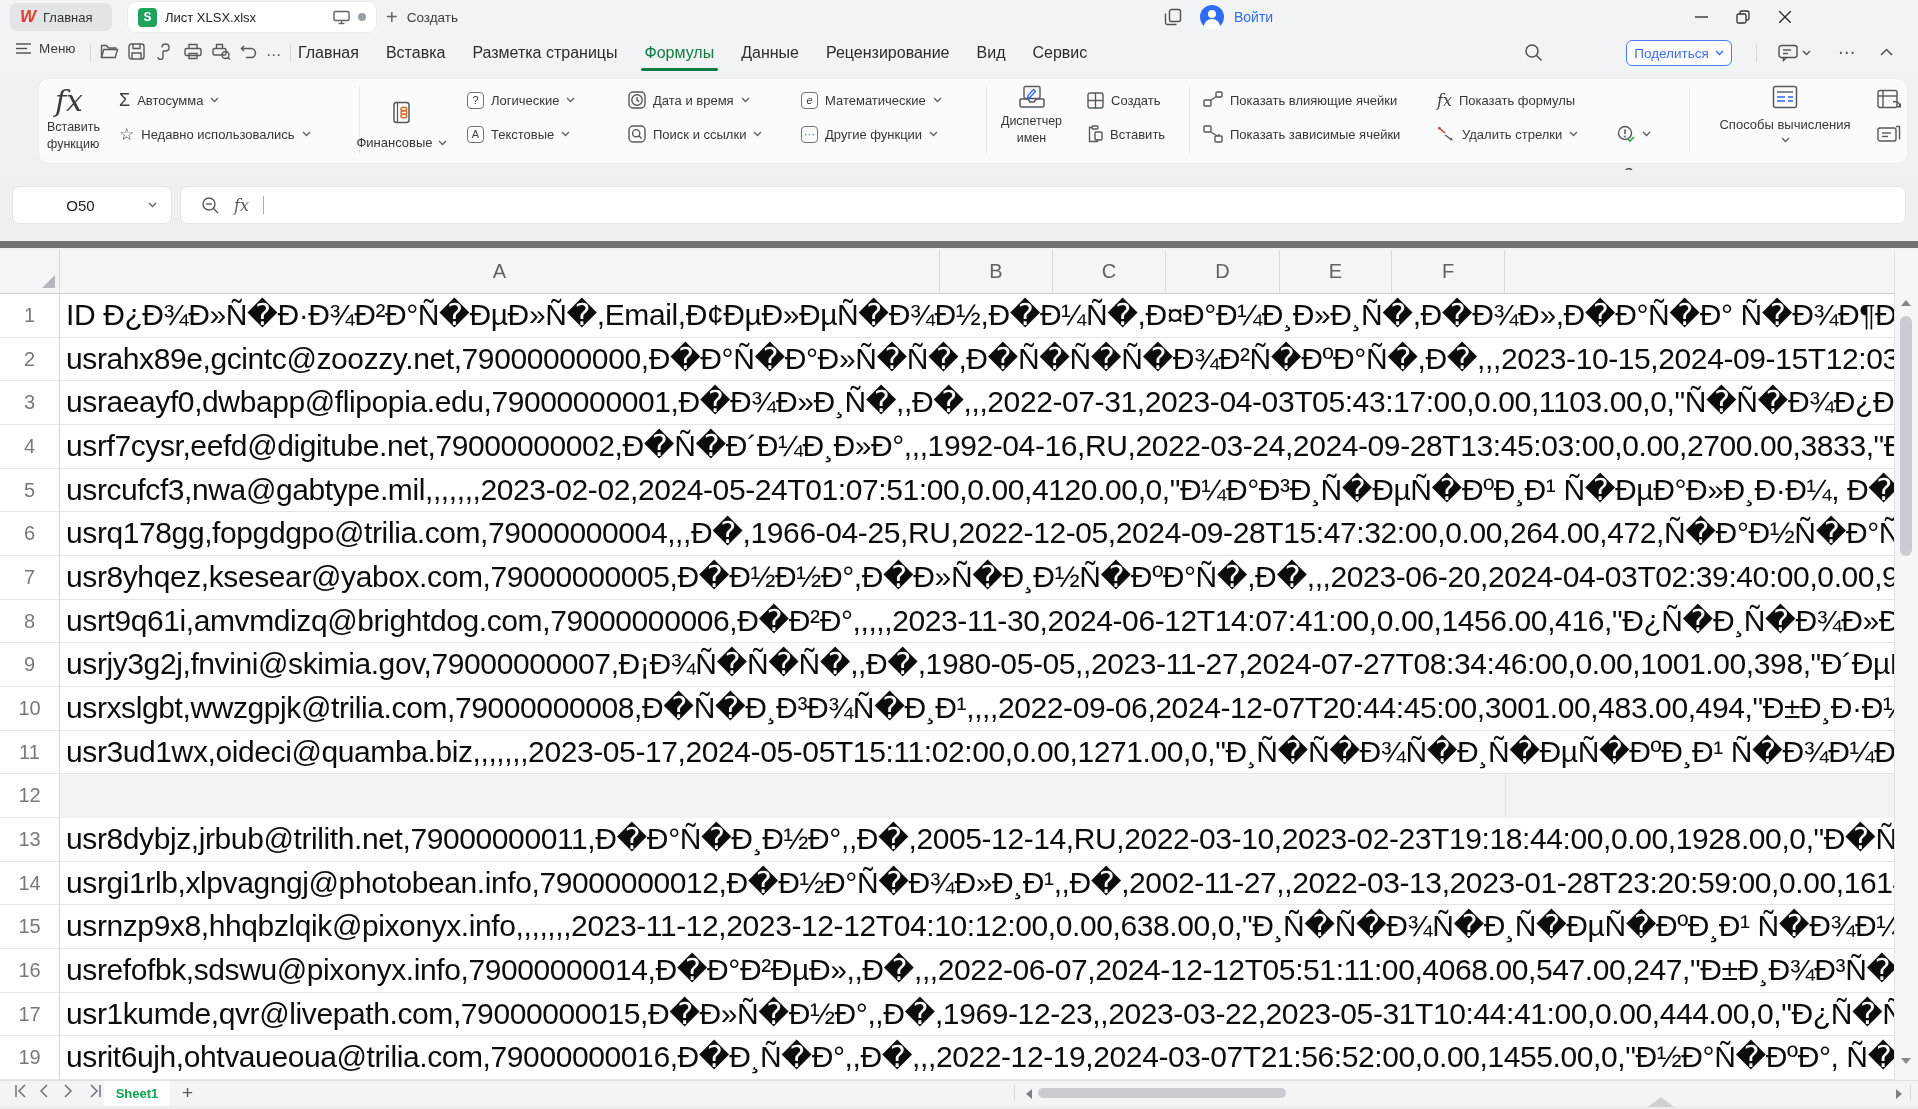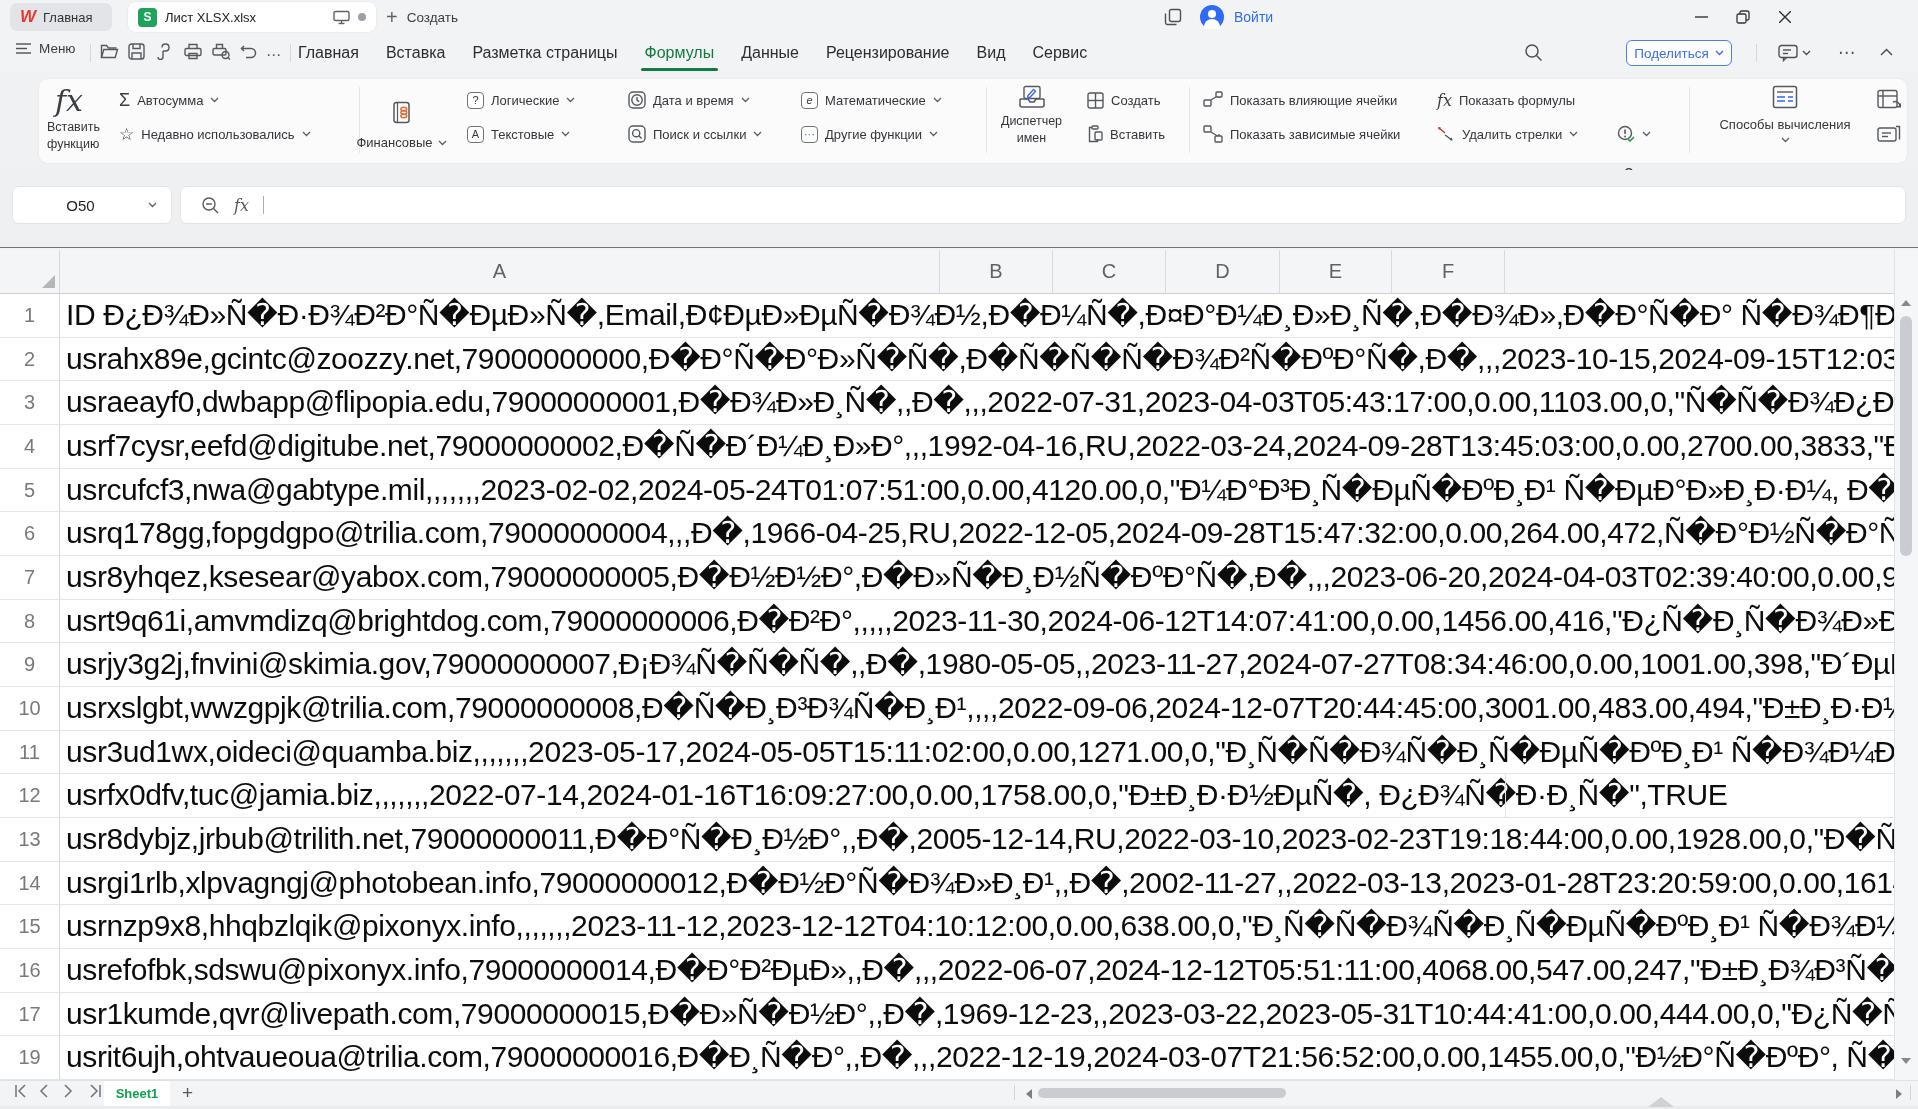--- a/index.html
+++ b/index.html
@@ -44,21 +44,21 @@
   .rb-small{position:absolute;display:flex;align-items:center;gap:7px;height:22px;}
   .chev{width:9px;height:6px;}
   .fxbig{position:absolute;left:16px;top:4px;font-size:30px;font-style:italic;font-family:"DejaVu Serif",serif;color:#3a3d41;}
   .two-line{position:absolute;text-align:left;font-size:12.5px;color:#33373b;line-height:17px;}
   .rdiv{position:absolute;top:8px;width:1px;height:66px;background:#e5e6e9;}
   .iconbox{width:17px;height:17px;border:1.4px solid #6f7378;border-radius:4px;font-size:11px;color:#3a3d41;display:flex;align-items:center;justify-content:center;box-sizing:border-box;background:#fff;}
   .bigbtn{position:absolute;text-align:center;}
   .bigbtn .rb-lbl{display:flex;align-items:center;justify-content:center;gap:5px;}
 
   
-  .formula-row{position:absolute;left:0;top:170px;width:1918px;height:78px;background:#eef0f2;border-bottom:1px solid #737373;box-sizing:border-box;}
+  .formula-row{position:absolute;left:0;top:170px;width:1918px;height:78px;background:#eef0f2;border-bottom:7px solid #737373;box-sizing:border-box;}
   .namebox{position:absolute;left:12px;top:16px;width:160px;height:38px;background:#fff;border:1px solid #e3e4e6;border-radius:7px;box-sizing:border-box;display:flex;align-items:center;}
   .namebox .ref{flex:1;text-align:center;font-size:15px;color:#222;}
   .fxbar{position:absolute;left:180px;top:16px;width:1726px;height:38px;background:#fff;border:1px solid #e3e4e6;border-radius:7px;box-sizing:border-box;display:flex;align-items:center;gap:14px;padding-left:20px;}
   .fxit{font-size:16px;font-style:italic;font-family:"DejaVu Serif",serif;color:#55595e;}
   .caret{width:1px;height:18px;background:#a9adb2;}
   .fxvalue{font-size:15px;color:#222;}
 
   
   .corner{position:absolute;left:0;top:250px;width:60px;height:44px;background:#f4f5f7;border-bottom:1px solid #cdd0d4;border-right:1px solid #d5d8db;box-sizing:border-box;}
   .corner .tri{position:absolute;right:4px;bottom:5px;width:0;height:0;border-left:13px solid transparent;border-bottom:13px solid #b3b7bc;}
@@ -534,21 +534,20 @@
   <div class="cellrow" style="top:337.7px;">usrahx89e,gcintc@zoozzy.net,79000000000,Ð�Ð°Ñ�Ð°Ð»Ñ�Ñ�,Ð�Ñ�Ñ�Ñ�Ð¾Ð²Ñ�ÐºÐ°Ñ�,Ð�,,,2023-10-15,2024-09-15T12:03:44:00,0.00,2310.00,0,"Ñ�Ð°Ð½Ñ�Ð°Ñ�Ñ�Ð¸ÐºÐ°",FALSE</div>
   <div class="cellrow" style="top:381.3px;">usraeayf0,dwbapp@flipopia.edu,79000000001,Ð�Ð¾Ð»Ð¸Ñ�,,Ð�,,,2022-07-31,2023-04-03T05:43:17:00,0.00,1103.00,0,"Ñ�Ñ�Ð¾Ð¿Ð¿Ð¸Ð½Ð³, ÐºÐ½Ð¸Ð³Ð¸",FALSE</div>
   <div class="cellrow" style="top:425px;">usrf7cysr,eefd@digitube.net,79000000002,Ð�Ñ�Ð´Ð¼Ð¸Ð»Ð°,,,1992-04-16,RU,2022-03-24,2024-09-28T13:45:03:00,0.00,2700.00,3833,"Ð´Ð¾Ð¼ Ð¸ Ñ�Ð°Ð´",TRUE</div>
   <div class="cellrow" style="top:468.7px;">usrcufcf3,nwa@gabtype.mil,,,,,,,2023-02-02,2024-05-24T01:07:51:00,0.00,4120.00,0,"Ð¼Ð°Ð³Ð¸Ñ�ÐµÑ�ÐºÐ¸Ð¹ Ñ�ÐµÐ°Ð»Ð¸Ð·Ð¼, Ð�Ð¾Ñ�Ñ�"</div>
   <div class="cellrow" style="top:512.3px;">usrq178gg,fopgdgpo@trilia.com,79000000004,,,Ð�,1966-04-25,RU,2022-12-05,2024-09-28T15:47:32:00,0.00,264.00,472,Ñ�Ð°Ð½Ñ�Ð°Ñ�Ñ�Ð¸ÐºÐ°,FALSE</div>
   <div class="cellrow" style="top:556px;">usr8yhqez,ksesear@yabox.com,79000000005,Ð�Ð½Ð½Ð°,Ð�Ð»Ñ�Ð¸Ð½Ñ�ÐºÐ°Ñ�,Ð�,,,2023-06-20,2024-04-03T02:39:40:00,0.00,904.00,88,"Ð´ÐµÑ�Ñ�ÐºÐ¸Ðµ ÐºÐ½Ð¸Ð³Ð¸"</div>
   <div class="cellrow" style="top:599.7px;">usrt9q61i,amvmdizq@brightdog.com,79000000006,Ð�Ð²Ð°,,,,,2023-11-30,2024-06-12T14:07:41:00,0.00,1456.00,416,"Ð¿Ñ�Ð¸Ñ�Ð¾Ð»Ð¾Ð³Ð¸Ñ�, Ñ�Ð¿Ð¾Ñ�Ñ�",FALSE</div>
   <div class="cellrow" style="top:643.3px;">usrjy3g2j,fnvini@skimia.gov,79000000007,Ð¡Ð¾Ñ�Ñ�Ñ�,,Ð�,1980-05-05,,2023-11-27,2024-07-27T08:34:46:00,0.00,1001.00,398,"Ð´ÐµÑ�ÐµÐºÑ�Ð¸Ð²Ñ�, ÐºÐ»Ð°Ñ�Ñ�Ð¸ÐºÐ°"</div>
   <div class="cellrow" style="top:687px;">usrxslgbt,wwzgpjk@trilia.com,79000000008,Ð�Ñ�Ð¸Ð³Ð¾Ñ�Ð¸Ð¹,,,,2022-09-06,2024-12-07T20:44:45:00,3001.00,483.00,494,"Ð±Ð¸Ð·Ð½ÐµÑ�, Ð°Ð²Ñ�Ð¾",TRUE</div>
   <div class="cellrow" style="top:730.7px;">usr3ud1wx,oideci@quamba.biz,,,,,,,2023-05-17,2024-05-05T15:11:02:00,0.00,1271.00,0,"Ð¸Ñ�Ñ�Ð¾Ñ�Ð¸Ñ�ÐµÑ�ÐºÐ¸Ð¹ Ñ�Ð¾Ð¼Ð°Ð½, Ñ�Ð¾Ð¿Ð¿Ð¸Ð½Ð³"</div>
-  <div class="cellrow" style="top:774.3px;">usrfx0dfv,tuc@jamia.biz,,,,,,,2022-07-14,2024-01-16T16:09:27:00,0.00,1758.00,0,"Ð±Ð¸Ð·Ð½ÐµÑ�, Ð¿Ð¾Ñ�Ð·Ð¸Ñ�",TRUE</div>
   <div class="cellrow" style="top:818px;">usr8dybjz,jrbub@trilith.net,79000000011,Ð�Ð°Ñ�Ð¸Ð½Ð°,,Ð�,2005-12-14,RU,2022-03-10,2023-02-23T19:18:44:00,0.00,1928.00,0,"Ð�Ñ�Ñ�ÐµÑ�ÐµÑ�Ñ�Ð²Ð¸Ñ�, Ð´Ð¾Ð¼"</div>
   <div class="cellrow" style="top:861.7px;">usrgi1rlb,xlpvagngj@photobean.info,79000000012,Ð�Ð½Ð°Ñ�Ð¾Ð»Ð¸Ð¹,,Ð�,2002-11-27,,2022-03-13,2023-01-28T23:20:59:00,0.00,1614.00,0,"Ñ�Ð¿Ð¾Ñ�Ñ�, Ð°Ð²Ñ�Ð¾"</div>
   <div class="cellrow" style="top:905.3px;">usrnzp9x8,hhqbzlqik@pixonyx.info,,,,,,,2023-11-12,2023-12-12T04:10:12:00,0.00,638.00,0,"Ð¸Ñ�Ñ�Ð¾Ñ�Ð¸Ñ�ÐµÑ�ÐºÐ¸Ð¹ Ñ�Ð¾Ð¼Ð°Ð½"</div>
   <div class="cellrow" style="top:949px;">usrefofbk,sdswu@pixonyx.info,79000000014,Ð�Ð°Ð²ÐµÐ»,,Ð�,,,2022-06-07,2024-12-12T05:51:11:00,4068.00,547.00,247,"Ð±Ð¸Ð¾Ð³Ñ�Ð°Ñ�Ð¸Ð¸, Ñ�Ð¿Ð¾Ñ�Ñ�",TRUE</div>
   <div class="cellrow" style="top:992.7px;">usr1kumde,qvr@livepath.com,79000000015,Ð�Ð»Ñ�Ð½Ð°,,Ð�,1969-12-23,,2023-03-22,2023-05-31T10:44:41:00,0.00,444.00,0,"Ð¿Ñ�Ñ�ÐµÑ�ÐµÑ�Ñ�Ð²Ð¸Ñ�",FALSE</div>
   <div class="cellrow" style="top:1036.3px;height:43.7px;">usrit6ujh,ohtvaueoua@trilia.com,79000000016,Ð�Ð¸Ñ�Ð°,,Ð�,,,2022-12-19,2024-03-07T21:56:52:00,0.00,1455.00,0,"Ð½Ð°Ñ�ÐºÐ°, Ñ�Ð¿Ð¾Ñ�Ñ�"</div>
 
   <div class="gridline-v" style="left:1505px;top:774.3px;height:43.7px;"></div>
 
   <div class="vscroll"></div>

